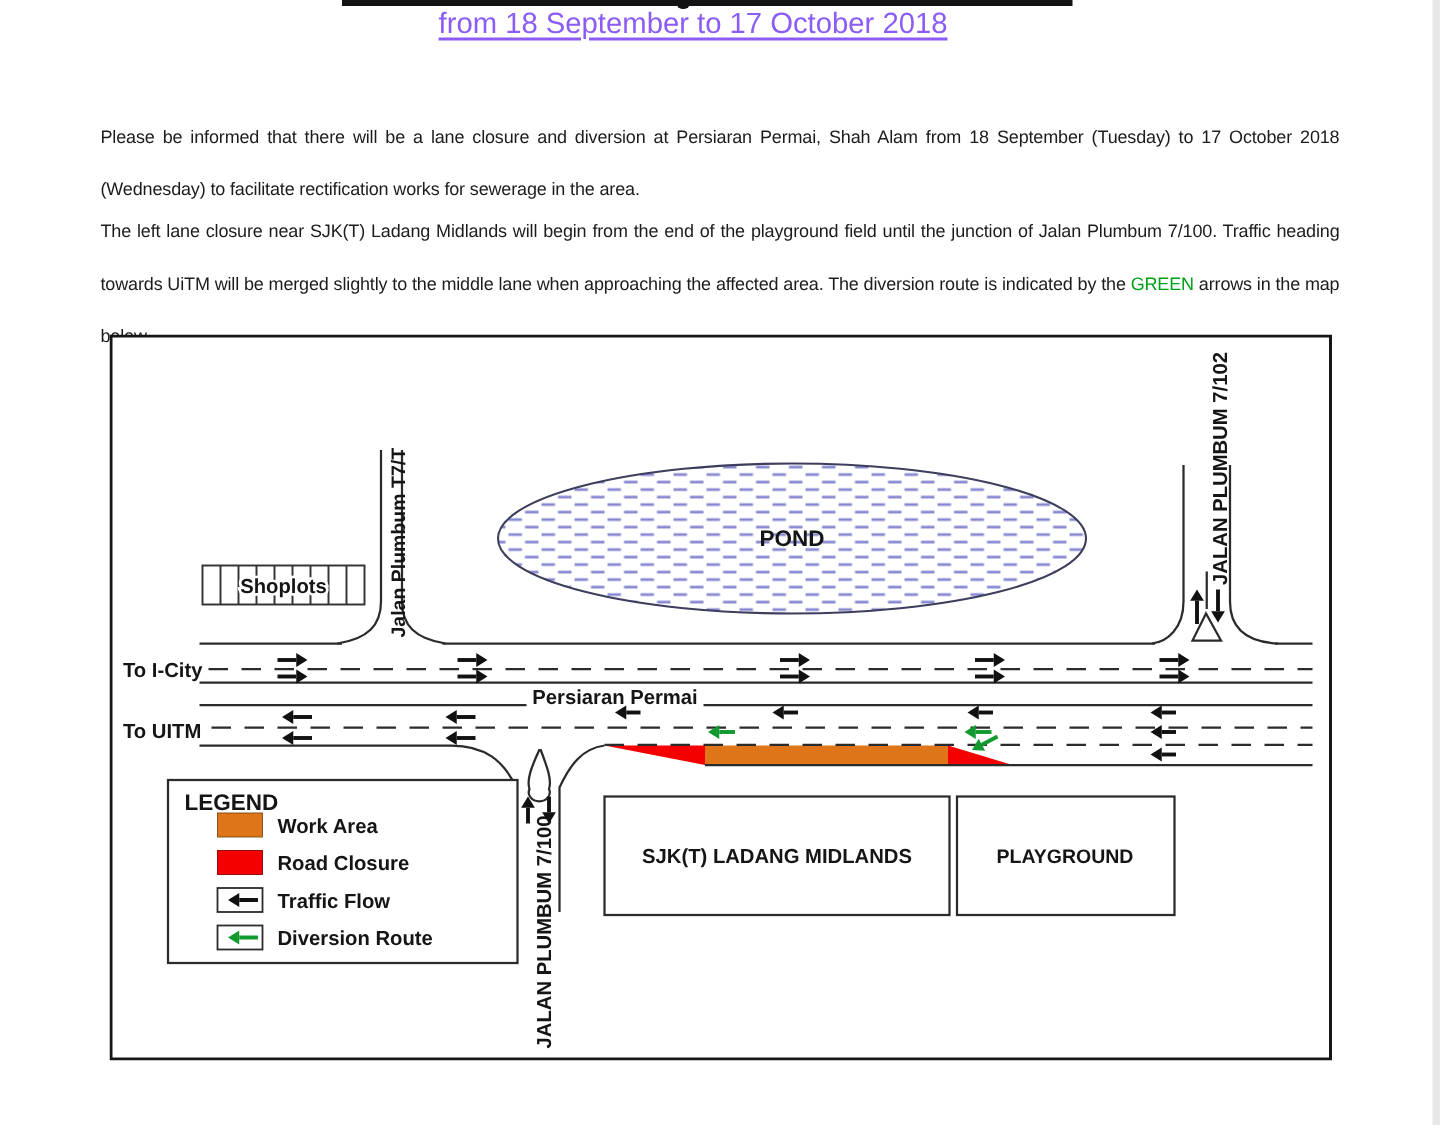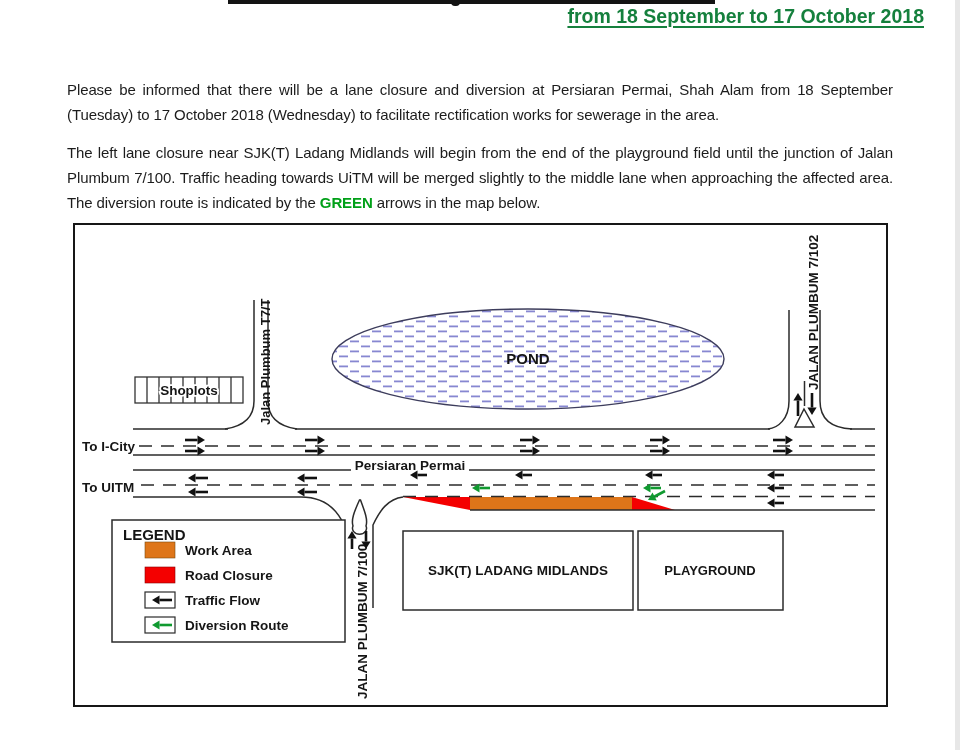--- a/index.html
+++ b/index.html
@@ -2,28 +2,28 @@
 <html><head>
 <meta charset="utf-8">
 <style>
   html,body{margin:0;padding:0}
   body{width:960px;height:750px;position:relative;background:#ffffff;overflow:hidden;
        font-family:"Liberation Sans",sans-serif;color:#1a1a1a}
   .edge-shade{position:absolute;right:0;top:0;width:5px;height:750px;background:#e7e7e7}
   .cut-underline{position:absolute;left:228px;top:0;width:487px;height:3.5px;background:#131313}
   .cut-descender{position:absolute;left:451px;top:0;width:9px;height:6px;background:#131313;
                  border-radius:0 0 4px 4px}
-  .doc-title{position:absolute;left:0;top:5px;width:924px;text-align:right;
-             font-size:19.5px;font-weight:bold;color:#15803d;
+  .doc-title{position:absolute;left:0;top:5px;width:924px;text-align:center;
+             font-size:19.5px;font-weight:normal;color:#8b5cf6;
              text-decoration:underline;text-decoration-thickness:2px;text-underline-offset:3px}
-  .para{position:absolute;left:67px;width:826px;font-size:15px;line-height:25px;
+  .para{position:absolute;left:67px;width:826px;font-size:12px;line-height:35px;
         text-align:justify;color:#1c1c1c;letter-spacing:-0.1px}
   #para1{top:62px}
   #para2{top:125px}
-  .green-word{font-weight:bold}
+  .green-word{font-weight:normal}
   .map-wrap{position:absolute;left:73px;top:223px;width:815px;height:611px}
   .maplabel{font-family:"Liberation Sans",sans-serif;font-weight:bold;font-size:13.5px;fill:#151515}
   .maplabel.sm{font-size:13px}
   .maplabel.lg{font-size:15px}
   .halo{paint-order:stroke;stroke:#ffffff;stroke-width:3.5px}
 </style>
 </head>
 <body>
 
 <div class="cut-underline"></div>

